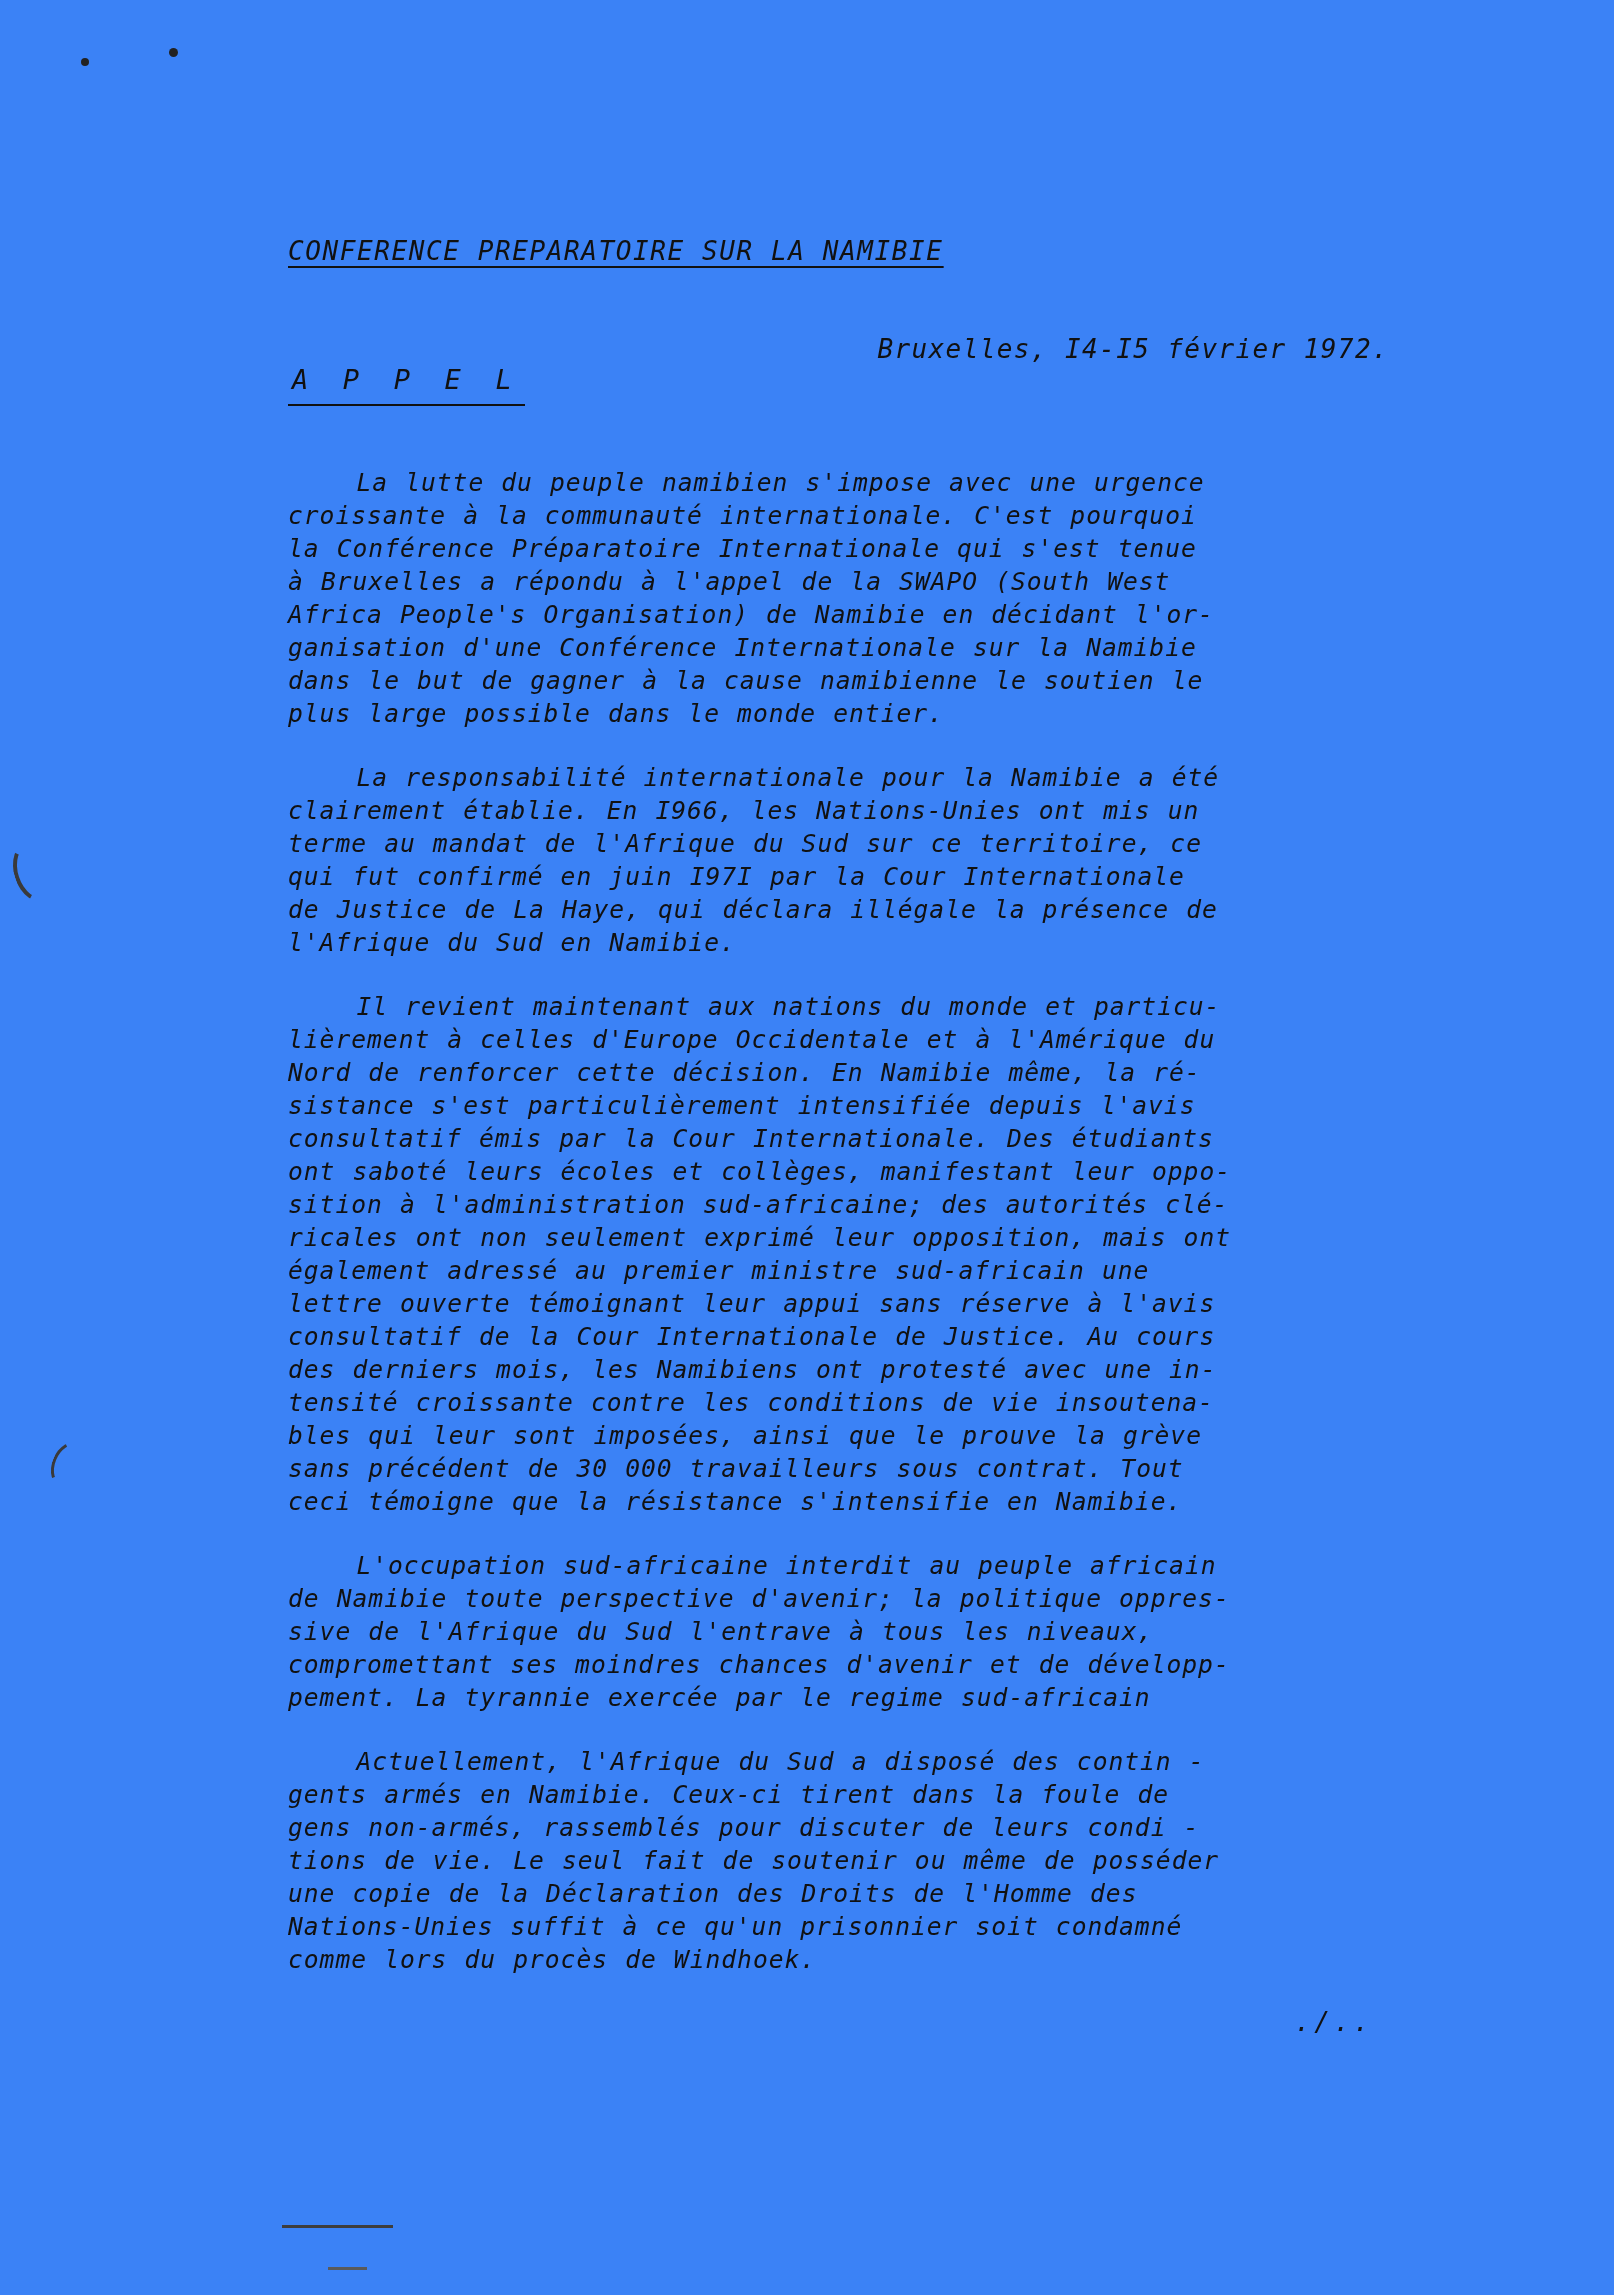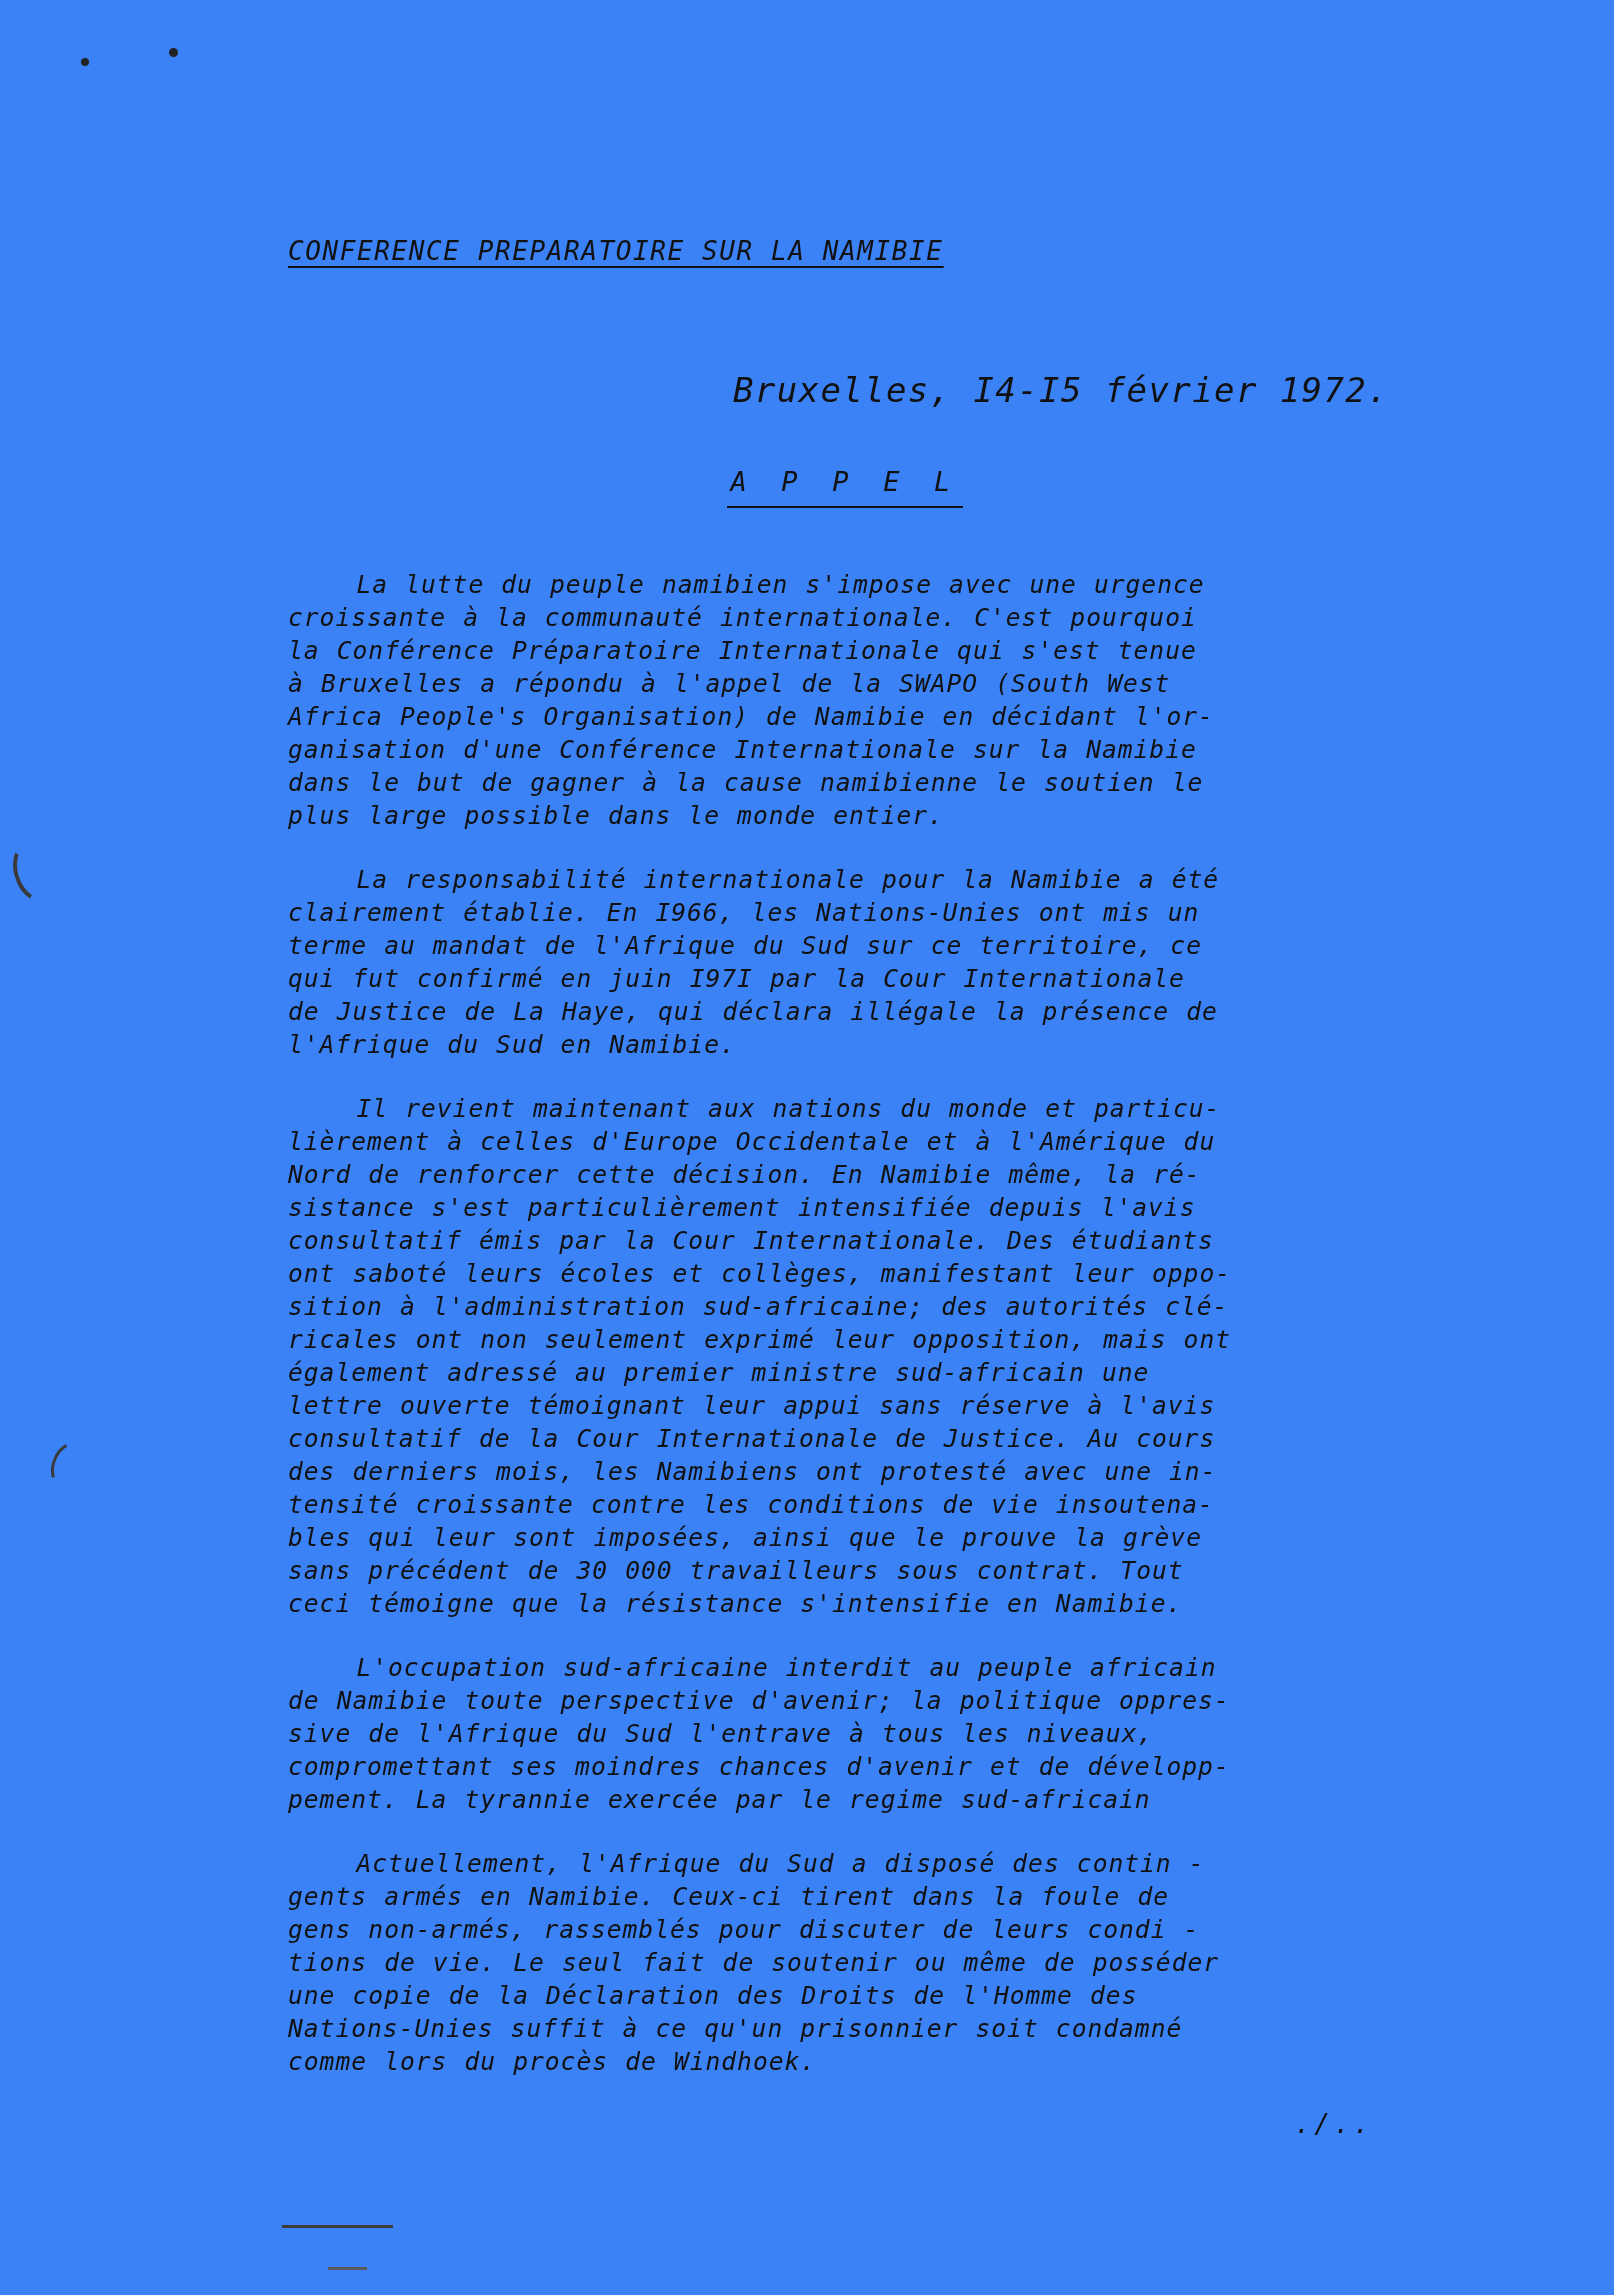--- a/index.html
+++ b/index.html
@@ -84,30 +84,28 @@
   .doc-title {
     font-size: 26px;
     letter-spacing: 1.6px;
     text-decoration: underline;
     text-underline-offset: 5.9px;
     text-decoration-thickness: 2px;
     white-space: nowrap;
   }
 
   .dateline {
-    margin-top: 104px;
+    margin-top: 68px;
     text-align: right;
-    font-size: 34px;
+    font-size: 26px;
     letter-spacing: 1.4px;
     padding-right: 13px;
   }
 
   .appel-wrap {
-    margin-top: 56px;
-    text-align: center;
   }
   .appel {
     display: inline-block;
     font-size: 27px;
     letter-spacing: 9.2px;
     padding: 0 3.9px 9.2px 3.9px;
     border-bottom: 2px solid #111;
   }
 
   .body {

